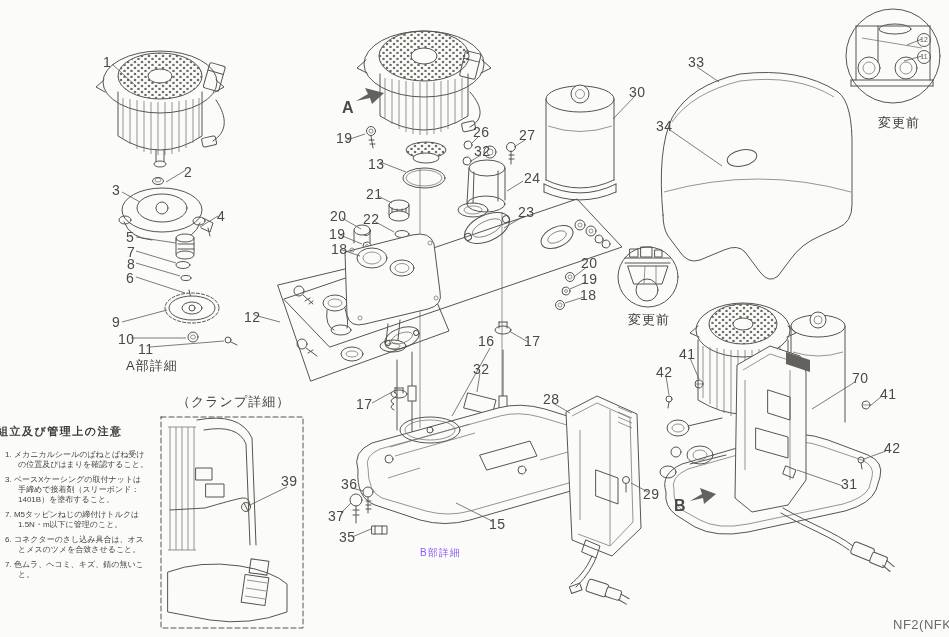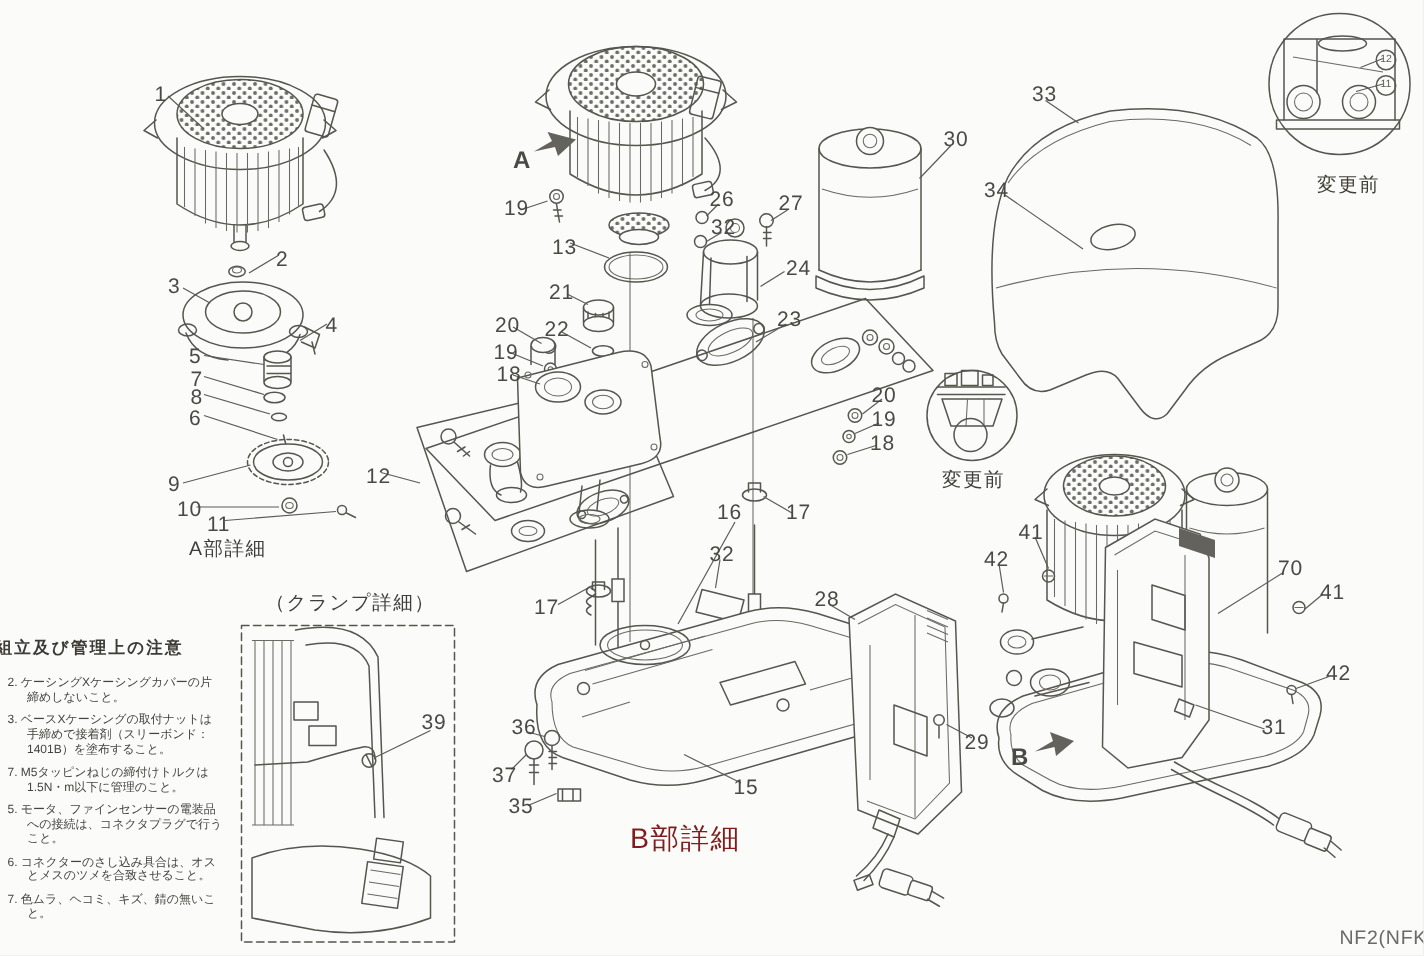--- a/index.html
+++ b/index.html
@@ -6,21 +6,21 @@
   .page{position:relative;width:949px;height:637px;background:#fbfbf9;overflow:hidden;
         font-family:"Liberation Sans","DejaVu Sans",sans-serif;color:#45443f;}
   svg.art{position:absolute;left:0;top:0;}
   .s{stroke:#56554e;fill:none;stroke-width:1;stroke-linecap:round;stroke-linejoin:round;}
   .sf{stroke:#56554e;fill:#fbfbf9;stroke-width:1;}
   .thin{stroke:#6a6963;stroke-width:.7;fill:none;}
   .lead{stroke:#5c5b54;stroke-width:.8;fill:none;}
   .darkfill{fill:#63625c;stroke:none;}
   .lbl{position:absolute;font-size:14px;line-height:1;color:#4a4943;letter-spacing:.5px;}
   .cap13{position:absolute;font-size:13px;color:#3f3e38;letter-spacing:1px;}
-  .cap14{position:absolute;font-size:19px;color:#7f1d1d;letter-spacing:1px;}
+  .cap14{position:absolute;font-size:10px;color:#8b5cf6;letter-spacing:1px;}
   .biglt{position:absolute;font-size:16px;font-weight:bold;color:#4a4943;}
   .notes{position:absolute;left:-3px;top:424px;width:152px;}
   .notes-title{font-size:11px;font-weight:bold;letter-spacing:1.5px;color:#3c3b35;
                white-space:nowrap;margin:0 0 11px 0;}
   .note-item{font-size:8px;line-height:1.22;margin:0 0 5.5px 8px;padding-left:13px;
              text-indent:-13px;color:#45443e;}
   .circled{position:absolute;width:12px;height:12px;border:1px solid #5b5a53;border-radius:50%;
            font-size:7px;line-height:11px;text-align:center;color:#5b5a53;}
   .footer-code{position:absolute;left:893px;top:617px;font-size:13px;color:#6b6a65;letter-spacing:.5px;white-space:nowrap;}
 </style>
@@ -470,24 +470,23 @@
 <span class="lbl" style="left:679px;top:347px">41</span>
 <span class="lbl" style="left:656px;top:365px">42</span>
 <span class="lbl" style="left:852px;top:371px">70</span>
 <span class="lbl" style="left:880px;top:387px">41</span>
 <span class="lbl" style="left:884px;top:441px">42</span>
 <span class="lbl" style="left:841px;top:477px">31</span>
 <span class="biglt" style="left:674px;top:497px">B</span>
 
 <div class="notes">
   <div class="notes-title">組立及び管理上の注意</div>
-  <div class="note-item">2. ケーシングXケーシングカバーの片締めしないこと。</div>
+  <div class="note-item">1. メカニカルシールのばねとばね受けの位置及びはまりを確認すること。</div>
   <div class="note-item">3. ベースXケーシングの取付ナットは手締めで接着剤（スリーボンド：1401B）を塗布すること。</div>
   <div class="note-item">7. M5タッピンねじの締付けトルクは1.5N・m以下に管理のこと。</div>
-  <div class="note-item">5. モータ、ファインセンサーの電装品への接続は、コネクタプラグで行うこと。</div>
   <div class="note-item">6. コネクターのさし込み具合は、オスとメスのツメを合致させること。</div>
   <div class="note-item">7. 色ムラ、ヘコミ、キズ、錆の無いこと。</div>
 
 </div>
 
 <span class="footer-code">NF2(NFK</span>
 
 </div>
 
 </body></html>

